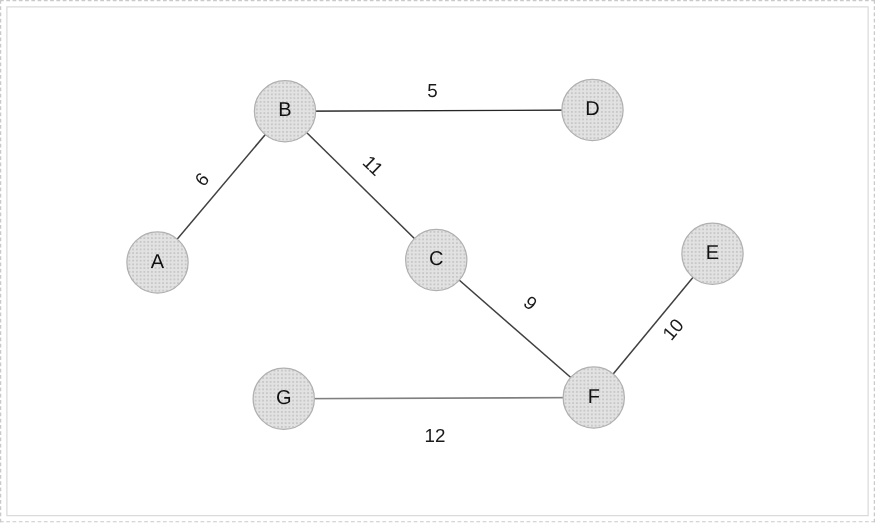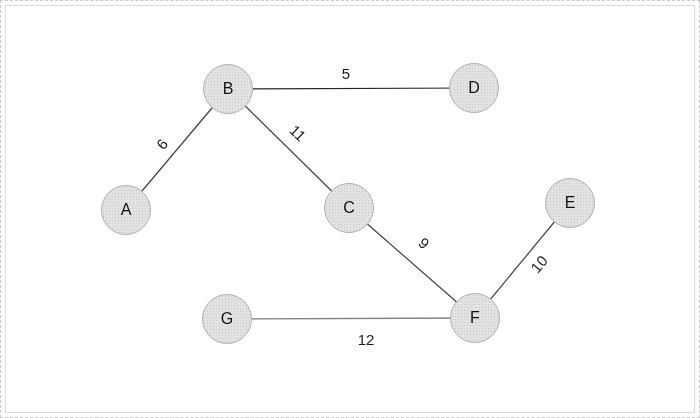--- a/index.html
+++ b/index.html
@@ -51,21 +51,21 @@
       <line x1="348" y1="207" x2="474" y2="317" stroke="#404040" stroke-width="1.2"></line>
       <line x1="569" y1="202" x2="474" y2="317" stroke="#404040" stroke-width="1.2"></line>
       <line x1="226" y1="318" x2="474" y2="317" stroke="#7f7f7f" stroke-width="1.4"></line>
     </svg>
   <div id="labels-layer">
       <div class="edge-label" style="left: 345px; top: 72px; transform: translate(-50%, -50%) rotate(0deg);">5</div>
       <div class="edge-label" style="left: 161px; top: 143px; transform: translate(-50%, -50%) rotate(-50deg);">6</div>
       <div class="edge-label" style="left: 297px; top: 132px; transform: translate(-50%, -50%) rotate(44deg);">11</div>
       <div class="edge-label" style="left: 423px; top: 242px; transform: translate(-50%, -50%) rotate(41deg);">9</div>
       <div class="edge-label" style="left: 538px; top: 263px; transform: translate(-50%, -50%) rotate(-50deg);">10</div>
-      <div class="edge-label" style="left: 347px; top: 338px; transform: translate(-50%, -50%) rotate(0deg); margin-left: 18px;">12</div>
+      <div class="edge-label" style="left: 347px; top: 348px; transform: translate(-50%, -50%) rotate(0deg);">12</div>
     </div>
   <div id="nodes-layer">
       <div class="node" style="left: 100px; top: 184px; width: 50px; height: 50px; border: 1.5px solid rgb(176, 176, 176); color: rgb(17, 17, 17); background-color: rgb(226, 226, 226); background-image: radial-gradient(rgb(200, 200, 200) 0.7px, rgba(0, 0, 0, 0) 0.8px);">
         <span>A</span>
       </div>
       <div class="node" style="left: 202px; top: 63px; width: 50px; height: 50px; border: 1.5px solid rgb(176, 176, 176); color: rgb(17, 17, 17); background-color: rgb(226, 226, 226); background-image: radial-gradient(rgb(200, 200, 200) 0.7px, rgba(0, 0, 0, 0) 0.8px);">
         <span>B</span>
       </div>
       <div class="node" style="left: 323px; top: 182px; width: 50px; height: 50px; border: 1.5px solid rgb(176, 176, 176); color: rgb(17, 17, 17); background-color: rgb(226, 226, 226); background-image: radial-gradient(rgb(200, 200, 200) 0.7px, rgba(0, 0, 0, 0) 0.8px);">
         <span>C</span>

